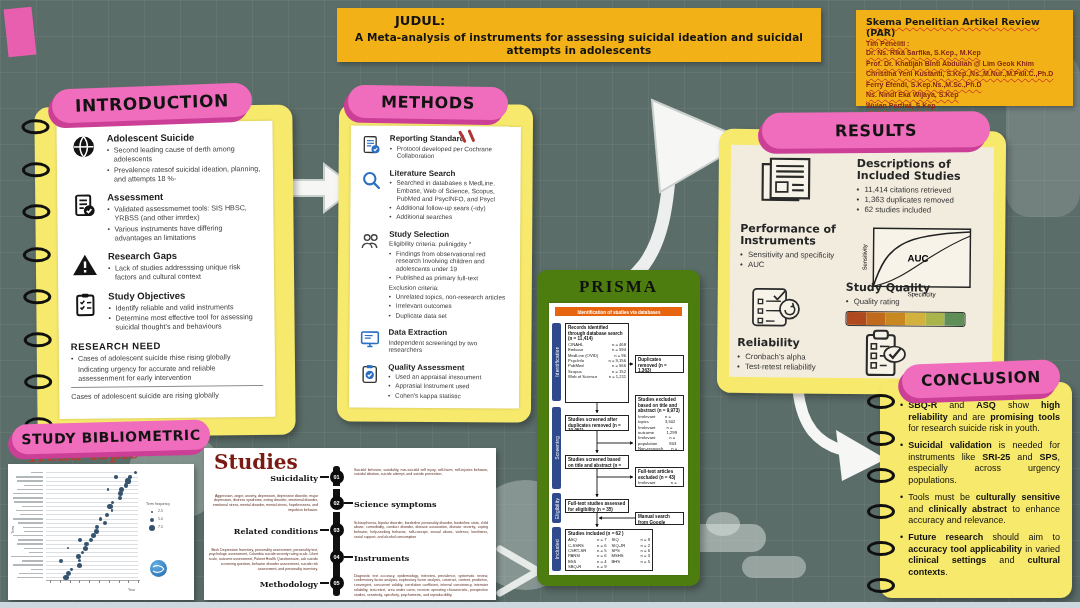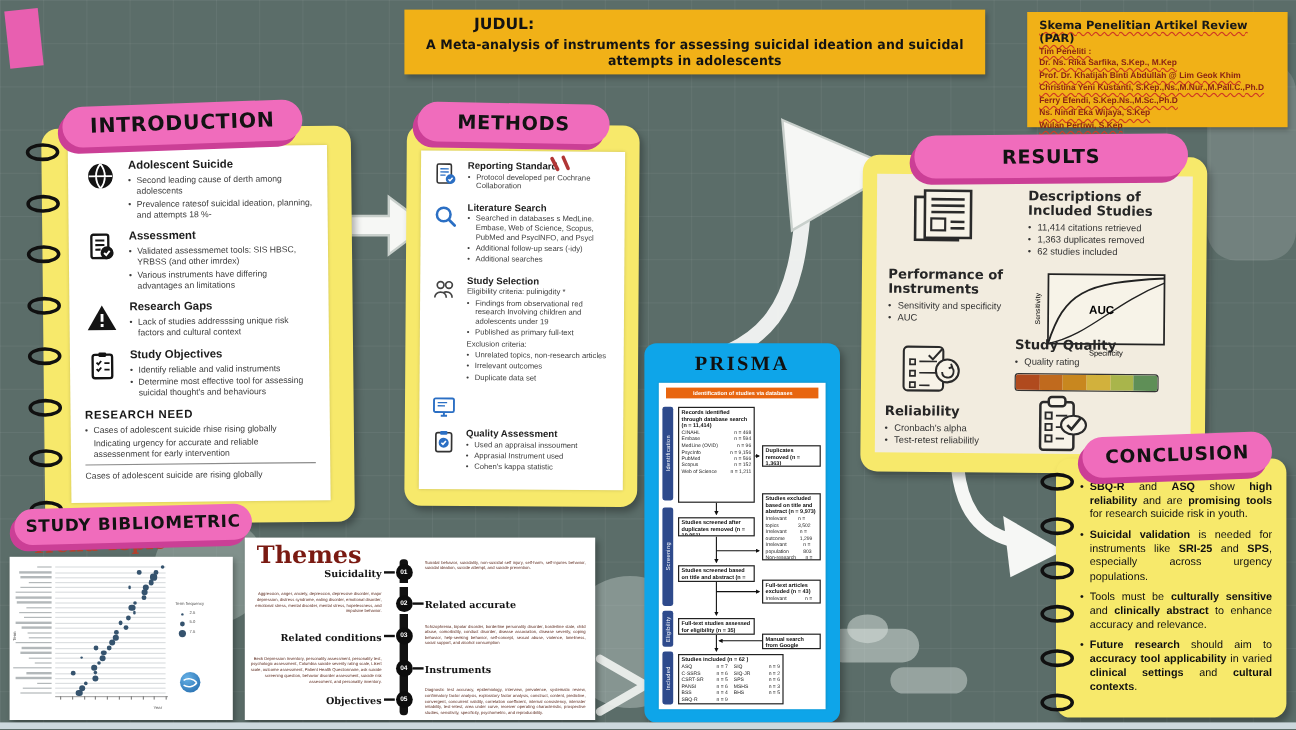--- a/index.html
+++ b/index.html
@@ -59,21 +59,21 @@
   
   .cream{position:absolute;background:#f2ecdf;}
   .rhead{font-family:"DejaVu Sans",sans-serif;font-size:11px;font-weight:800;color:#262626;line-height:1.08;}
   .rbl{margin:3px 0 0 0;padding:0;list-style:none;}
   .rbl li{font-size:7.8px;color:#333;line-height:1.3;padding-left:8px;position:relative;}
   .rbl li::before{content:"•";position:absolute;left:0;}
   .qscale{display:flex;border:1.5px solid #333;border-radius:3px;overflow:hidden;height:13px;width:118px;margin-top:4px;}
   .qscale div{flex:1;}
   .rocwrap text{font-family:"Liberation Sans",sans-serif;}
   
-  .prisma-card{position:absolute;left:537px;top:286px;width:163px;height:316px;background:#0ea5e9;
+  .prisma-card{position:absolute;left:537px;top:270px;width:163px;height:316px;background:#4d7c0f;
       border-radius:10px;z-index:2;box-shadow:3px 4px 6px rgba(0,0,0,.3);}
   .prisma-title{font-family:"Liberation Serif",serif;font-weight:700;font-size:17px;letter-spacing:2px;
       color:#111;text-align:center;margin-top:7px;}
   .ppanel{position:absolute;left:12px;top:33px;width:139px;height:272px;background:#fff;box-shadow:0 0 2px rgba(0,0,0,.2);}
   .pheader{position:absolute;left:6px;top:4px;right:6px;height:9px;background:#e8650f;overflow:hidden;
       display:flex;align-items:center;justify-content:center;}
   .pheader span{font-size:9.2px;font-weight:700;color:#fff;transform:scale(.5);white-space:nowrap;}
   .pbox{position:absolute;background:#fff;border:.8px solid #222;box-sizing:border-box;overflow:hidden;padding:1px 2px;}
   .shrink{transform:scale(.5);transform-origin:0 0;width:200%;}
   .pt{font-size:9.2px;font-weight:700;line-height:1.15;color:#111;margin-bottom:1px;}
@@ -315,20 +315,26 @@
               </ul>
             </div>
           </div>
           <div class="msec">
             <div class="icell">
               <svg viewBox="0 0 24 24">
                 <rect x="2.5" y="4" width="19" height="13" rx="1.5" fill="none" stroke="#2b6fc4" stroke-width="1.8"></rect>
                 <path d="M6 8h9M6 11h7" stroke="#2b6fc4" stroke-width="1.3"></path>
                 <path d="M9 20.5h6M12 17v3.5" stroke="#2b6fc4" stroke-width="1.8"></path>
               </svg>
+            </div>
+            <div class="icontent">
+              <div class="mtitle">Data Extraction</div>
+              <ul class="bl">
+                <li class="plain">Independent screeningd by two researchers</li>
+              </ul>
             </div>
           </div>
           <div class="msec">
             <div class="icell">
               <svg viewBox="0 0 24 24">
                 <rect x="4.5" y="3.5" width="15" height="18" rx="2" fill="none" stroke="#333" stroke-width="1.6"></rect>
                 <rect x="8.5" y="1.8" width="7" height="3.6" rx="1.2" fill="#2b6fc4"></rect>
                 <circle cx="12" cy="13" r="4.8" fill="#2b6fc4"></circle>
                 <path d="M9.8 13.1l1.5 1.5 2.8-3.2" stroke="#fff" stroke-width="1.5" fill="none"></path>
               </svg>
@@ -754,48 +760,48 @@
         <div class="ttext" style="left: 148px; top: 51px; transform: scale(0.5); transform-origin: 0px 0px;">5.0</div>
         <div class="tdot" style="left: 138.6px; top: 58.6px; width: 6.8px; height: 6.8px;"></div>
         <div class="ttext" style="left: 148px; top: 59px; transform: scale(0.5); transform-origin: 0px 0px;">7.5</div>
         <div class="tball"><svg viewBox="0 0 17 17" width="17" height="17">
             <path d="M3 11c3 2 8 2 11-2M3 7c3-2 8-2 11 2" stroke="#fff" stroke-width="1.2" fill="none"></path>
           </svg></div>
       </div>
   </div>
 
   <div class="thpanel">
-    <div class="themes-head">Themes</div>
+    <div class="themes-head">Studies</div>
     <div class="tbar"></div>
     <div id="themes-items">
         <div class="tlab" style="top: 25px; left: 2px; width: 112px; text-align: right;">Suicidality</div>
         <div class="tcircle" style="top: 22px; left: 125.5px;">01</div>
         <div class="tconn" style="top: 28px; left: 116px;"></div>
         <div class="ttxt" style="top: 19px; left: 150px; width: 134px;">
           <span class="shrinkblk">Suicidal behavior, suicidality, non-suicidal self injury, self-harm, self-injuries behavior, suicidal ideation, suicide attempt, and suicide prevention.</span>
         </div>
-        <div class="tlab" style="top: 51px; left: 150px; width: 134px;">Related accurate</div>
+        <div class="tlab" style="top: 51px; left: 150px; width: 134px;">Science symptoms</div>
         <div class="tcircle" style="top: 48px; left: 125.5px;">02</div>
         <div class="tconn" style="top: 54px; left: 140px;"></div>
         <div class="ttxt right" style="top: 45px; left: 2px; width: 112px;">
           <span class="shrinkblk">Aggression, anger, anxiety, depression, depressive disorder, major depression, distress syndrome, eating disorder, emotional disorder, emotional stress, mental disorder, mental stress, hopelessness, and impulsive behavior.</span>
         </div>
         <div class="tlab" style="top: 78px; left: 2px; width: 112px; text-align: right;">Related conditions</div>
         <div class="tcircle" style="top: 75px; left: 125.5px;">03</div>
         <div class="tconn" style="top: 81px; left: 116px;"></div>
         <div class="ttxt" style="top: 72px; left: 150px; width: 134px;">
           <span class="shrinkblk">Schizophrenia, bipolar disorder, borderline personality disorder, borderline state, child abuse, comorbidity, conduct disorder, disease association, disease severity, coping behavior, help-seeking behavior, self-concept, sexual abuse, violence, loneliness, social support, and alcohol consumption</span>
         </div>
         <div class="tlab" style="top: 105px; left: 150px; width: 134px;">Instruments</div>
         <div class="tcircle" style="top: 102px; left: 125.5px;">04</div>
         <div class="tconn" style="top: 108px; left: 140px;"></div>
         <div class="ttxt right" style="top: 99px; left: 2px; width: 112px;">
           <span class="shrinkblk">Beck Depression Inventory, personality assessment, personality test, psychologic assessment, Columbia suicide severity rating scale, Likert scale, outcome assessment, Patient Health Questionnaire, ask suicide screening question, behavior disorder assessment, suicide risk assessment, and personality inventory.</span>
         </div>
-        <div class="tlab" style="top: 131px; left: 2px; width: 112px; text-align: right;">Objectives</div>
+        <div class="tlab" style="top: 131px; left: 2px; width: 112px; text-align: right;">Methodology</div>
         <div class="tcircle" style="top: 128px; left: 125.5px;">05</div>
         <div class="tconn" style="top: 134px; left: 116px;"></div>
         <div class="ttxt" style="top: 125px; left: 150px; width: 134px;">
           <span class="shrinkblk">Diagnostic test accuracy, epidemiology, interview, prevalence, systematic review, confirmatory factor analysis, exploratory factor analysis, construct, content, predictive, convergent, concurrent validity, correlation coefficient, internal consistency, interrater reliability, test-retest, area under curve, receiver operating characteristic, prospective studies, sensitivity, specificity, psychometric, and reproducibility.</span>
         </div>
       </div>
   </div>
 
   <div class="bottom-strip"></div>
 </div>

